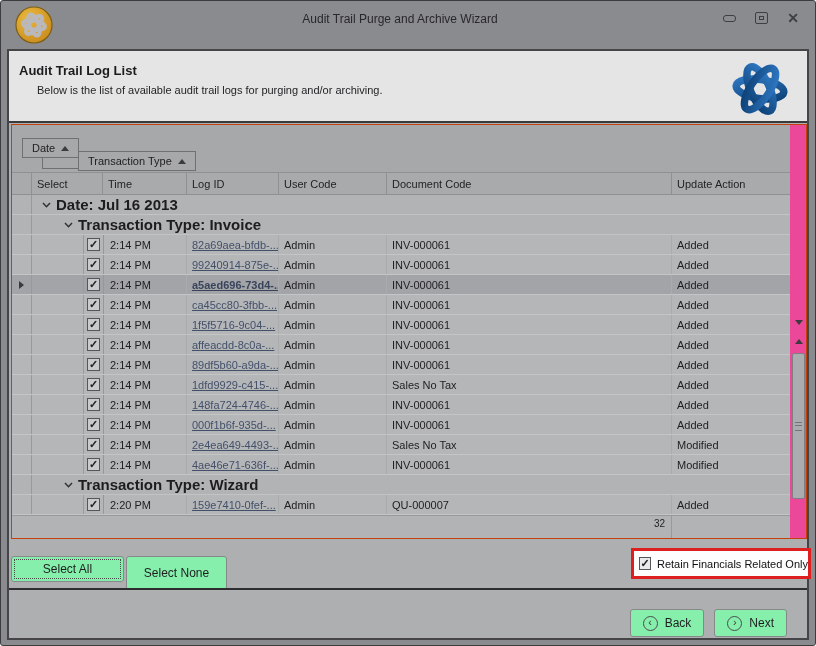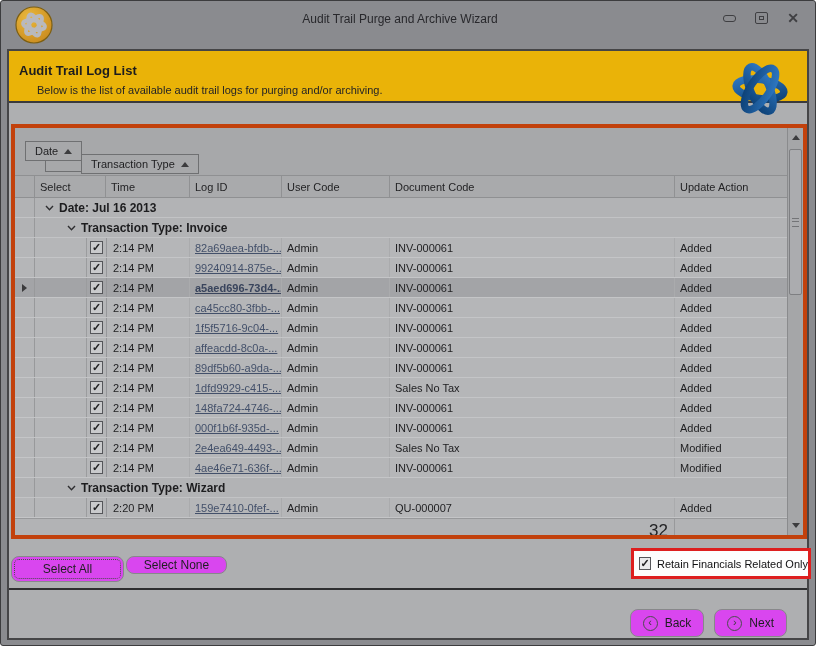--- a/index.html
+++ b/index.html
@@ -14,78 +14,78 @@
   .wc{width:16px;height:14px;display:flex;align-items:center;justify-content:center;cursor:default;}
   .glyph-min{width:13px;height:7px;border:1.5px solid #3f3f42;border-radius:3px;box-sizing:border-box;}
   .glyph-max{width:13px;height:12px;border:1.5px solid #3f3f42;border-radius:2px;box-sizing:border-box;display:flex;align-items:center;justify-content:center;}
   .glyph-max i{display:block;width:5px;height:4px;border:1.2px solid #3f3f42;box-sizing:border-box;}
   .glyph-close{font-size:14px;color:#3f3f42;font-weight:bold;line-height:1;}
 
   
   .content{position:absolute;left:6px;top:48px;right:6px;bottom:5px;border:2px solid #454547;background:#aeafb1;box-sizing:border-box;}
 
   
-  .band{position:absolute;left:0;top:0;width:100%;height:52px;background:#eab308;border-bottom:2px solid #3a3a3c;box-sizing:border-box;}
+  .band{position:absolute;left:0;top:0;width:100%;height:72px;background:#e5e5e5;border-bottom:2px solid #3a3a3c;box-sizing:border-box;}
   .band h1{margin:0;position:absolute;left:10px;top:12px;font-size:13px;font-weight:bold;color:#1c1c1e;}
   .band .sub{position:absolute;left:28px;top:33px;font-size:11px;color:#242426;}
   .brand{position:absolute;right:6px;top:3px;}
 
   
-  .grid{position:absolute;left:2px;top:73px;width:796px;height:415px;border:4px solid #c2410c;background:#ec4899;box-sizing:border-box;display:flex;}
+  .grid{position:absolute;left:2px;top:73px;width:796px;height:415px;border:1px solid #c2410c;background:#ec4899;box-sizing:border-box;display:flex;align-items:center;}
   .grid-main{width:778px;display:flex;flex-direction:column;}
   .groupbar{position:relative;height:47px;background:#a7a8aa;flex:none;}
   .gbtn{position:absolute;height:20px;display:flex;align-items:center;gap:6px;padding:0 9px;border:1px solid #6f7072;font-size:11px;color:#1e1e20;box-sizing:border-box;}
   .gbtn-date{left:10px;top:13px;}
   .gbtn-tt{left:66px;top:26px;background:#a7a8aa;}
   .connector{position:absolute;left:30px;top:33px;width:36px;height:10px;border-left:1px solid #6f7072;border-bottom:1px solid #6f7072;}
   .tri-up{width:0;height:0;border-left:4px solid transparent;border-right:4px solid transparent;border-bottom:5px solid #3c3c3e;}
   .tri-down{width:0;height:0;border-left:4px solid transparent;border-right:4px solid transparent;border-top:5px solid #3c3c3e;}
 
   .hrow{display:flex;height:23px;background:#a9aaac;border-top:1px solid #8f9092;border-bottom:1px solid #8f9092;box-sizing:border-box;flex:none;}
   .hcell{display:flex;align-items:center;padding-left:5px;font-size:11px;color:#232325;border-right:1px solid #909193;box-sizing:border-box;overflow:hidden;white-space:nowrap;}
   .hcell.last{border-right:none;flex:1;}
   .hind{width:20px;border-right:1px solid #909193;box-sizing:border-box;}
 
   .rows{flex:1;display:flex;flex-direction:column;overflow:hidden;}
-  .grow{display:flex;align-items:center;height:20px;flex:none;background:#b2b3b5;border-bottom:1px solid #c2c3c5;box-sizing:border-box;font-size:12px;}
+  .grow{display:flex;align-items:center;height:20px;flex:none;background:#b2b3b5;border-bottom:1px solid #c2c3c5;box-sizing:border-box;font-size:15px;}
   .glabel{font-weight:bold;color:#1d1d1f;margin-left:5px;white-space:nowrap;}
   .chev{display:flex;align-items:center;margin-left:2px;}
   .ind{width:20px;height:100%;border-right:1px solid #98999b;box-sizing:border-box;flex:none;display:flex;align-items:center;justify-content:center;}
   .gindent{height:100%;flex:none;}
 
   .drow{display:flex;align-items:stretch;height:20px;flex:none;background:#b5b6b8;border-bottom:1px solid #c4c5c7;box-sizing:border-box;font-size:11px;color:#1e1e20;}
   .drow.sel{background:#a3a4a7;}
   .rindent{width:52px;border-right:1px solid #9b9c9e;box-sizing:border-box;flex:none;}
   .cell{display:flex;align-items:center;box-sizing:border-box;overflow:hidden;white-space:nowrap;border-right:1px solid #aaabad;}
   .cb-cell{width:19px;justify-content:center;border-right:none;}
   .c-time{width:84px;border-left:1px solid #96979a;padding-left:6px;}
   .c-log{width:92px;padding-left:5px;}
   .c-user{width:108px;padding-left:5px;}
   .c-doc{width:285px;padding-left:5px;}
   .c-act{flex:1;padding-left:5px;border-right:none;}
   .link{color:#43506a;text-decoration:underline;cursor:pointer;}
   .drow.sel .link{font-weight:bold;color:#39445c;}
   .cb{width:13px;height:13px;background:#c9cacc;border:1px solid #55565a;box-sizing:border-box;font-size:11px;line-height:11px;text-align:center;color:#222224;font-weight:bold;cursor:pointer;}
   .cur{width:0;height:0;border-top:4px solid transparent;border-bottom:4px solid transparent;border-left:5px solid #3a3a3c;}
 
-  .sumrow{display:flex;height:22px;flex:none;border-top:1px solid #98999b;background:#b2b3b5;font-size:17px;}
+  .sumrow{display:flex;height:22px;flex:none;border-top:1px solid #98999b;background:#b2b3b5;font-size:10px;}
   .sumspace{width:660px;display:flex;justify-content:flex-end;align-items:flex-start;padding:2px 6px 0 0;box-sizing:border-box;border-right:1px solid #98999b;color:#232325;}
 
   
   .vscroll{width:16px;background:#a5a6a8;border-left:1px solid #8a8b8d;box-sizing:border-box;position:relative;flex:none;}
   .sbtn{position:absolute;left:0;width:100%;height:15px;display:flex;align-items:center;justify-content:center;cursor:pointer;}
   .sbtn.up{top:2px;} .sbtn.down{bottom:2px;}
   .thumb{position:absolute;left:1px;top:21px;width:13px;height:146px;background:#abacaf;border:1px solid #7e7f82;border-radius:2px;box-sizing:border-box;cursor:pointer;}
   .grip{position:absolute;left:2px;top:50%;width:7px;height:7px;margin-top:-4px;border-top:1px solid #737477;border-bottom:1px solid #737477;}
   .grip:before{content:"";display:block;margin-top:2px;border-top:1px solid #737477;}
 
   
-  .btn{background:#d946ef;border:1px solid #87888a;border-radius:8px;font-size:12px;color:#1e1e20;box-sizing:border-box;display:flex;align-items:center;justify-content:center;cursor:pointer;}
+  .btn{background:#86efac;border:1px solid #87888a;border-radius:3px;font-size:12px;color:#1e1e20;box-sizing:border-box;display:flex;align-items:center;justify-content:center;cursor:pointer;}
   .sel-all{position:absolute;left:2px;top:505px;width:113px;height:26px;outline:1px dotted #4a4a4c;outline-offset:-4px;}
-  .sel-none{position:absolute;left:117px;top:505px;width:101px;height:18px;}
+  .sel-none{position:absolute;left:117px;top:505px;width:101px;height:34px;}
 
   .redbox{position:absolute;left:622px;top:497px;width:180px;height:31px;background:#fdfdfd;border:3px solid #dd1f1f;box-sizing:border-box;display:flex;align-items:center;gap:6px;padding-left:5px;}
   .redbox .cb{background:#e9eaec;}
   .retain-label{font-size:11px;color:#101012;white-space:nowrap;}
 
   .divider{position:absolute;left:0;top:537px;width:100%;height:2px;background:#2e2e30;}
 
   .footer{position:absolute;left:0;top:547px;width:100%;height:40px;display:flex;justify-content:flex-end;align-items:flex-start;gap:10px;padding:11px 20px 0 0;box-sizing:border-box;}
   .fbtn{height:28px;gap:7px;padding:0 12px;}
   .circ{width:15px;height:15px;border:1px solid #4c4c4f;border-radius:50%;display:flex;align-items:center;justify-content:center;font-size:11px;line-height:1;color:#3c3c3f;box-sizing:border-box;padding-bottom:1px;}

